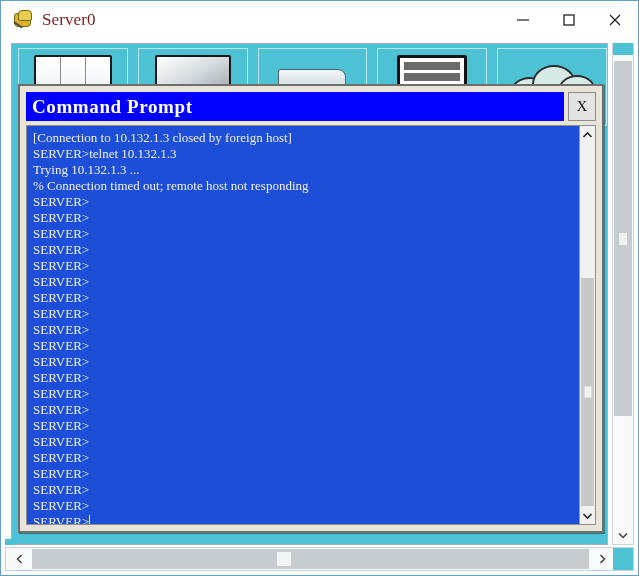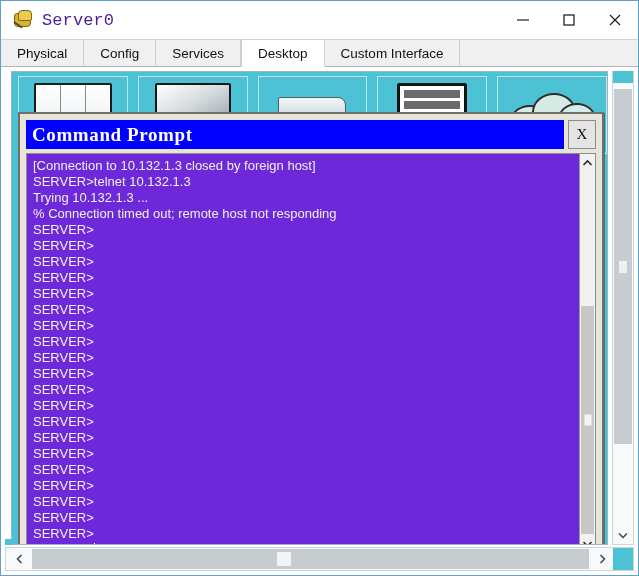--- a/index.html
+++ b/index.html
@@ -64,22 +64,22 @@
     position: absolute;
     left: 1px; top: 11px;
     width: 10px; height: 2px;
     background: #4a4a4a;
     transform: rotate(35deg);
     transform-origin: left center;
   }
   #window-title-text {
     margin-left: 9px;
     font-size: 17px;
-    color: #4c1d95;
-    font-family: Liberation Mono, monospace;
+    color: #7f1d1d;
+    font-family: Liberation Serif, serif;
     letter-spacing: 0.1px;
   }
   #window-controls {
     position: absolute;
     right: 0; top: 0;
     height: 38px;
     display: flex;
     align-items: stretch;
   }
   .win-ctl {
@@ -282,23 +282,23 @@
     top: 39px;
     right: 6px;
     bottom: 6px;
     background: #000000;
     border: 1px solid #8d8d8d;
     box-sizing: border-box;
     display: flex;
   }
   #cp-terminal-text {
     flex: 1;
-    background: #6d28d9;
+    background: #1d4ed8;
     color: #f0f0f0;
-    font-family: Liberation Sans, sans-serif;
+    font-family: Liberation Serif, serif;
     font-size: 13px;
     line-height: 16px;
     padding: 4px 0 0 6px;
     overflow: hidden;
     white-space: pre;
     box-sizing: border-box;
   }
   #cp-terminal-text .cursor {
     display: inline-block;
     width: 1px;
@@ -454,28 +454,20 @@
       </div>
       <div class="win-ctl">
         <svg width="18" height="18" viewBox="0 0 18 18">
           <line x1="4" y1="4" x2="14" y2="14" stroke="#222" stroke-width="1.3"></line>
           <line x1="14" y1="4" x2="4" y2="14" stroke="#222" stroke-width="1.3"></line>
         </svg>
       </div>
     </div>
   </div>
 
-  <div id="tab-strip">
-    <div class="tab">Physical</div>
-    <div class="tab">Config</div>
-    <div class="tab">Services</div>
-    <div class="tab active">Desktop</div>
-    <div class="tab">Custom Interface</div>
-    <div id="tab-filler"></div>
-  </div>
 
   <div id="content-area">
 
     <div id="desktop-panel">
 
       <div id="desktop-icon-row">
         <div class="desktop-icon-cell">
           <div class="di-art di-books">
               <span></span>
               <span></span>

